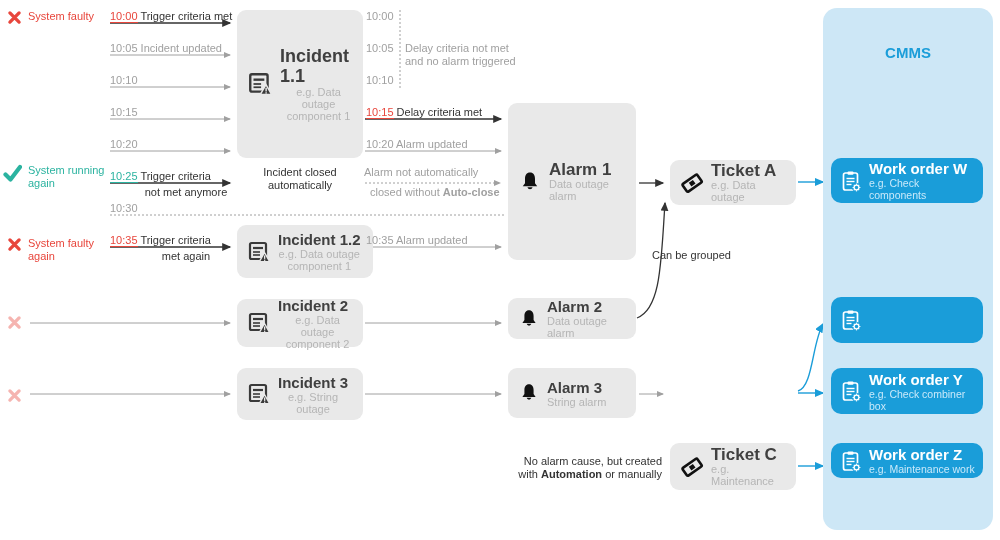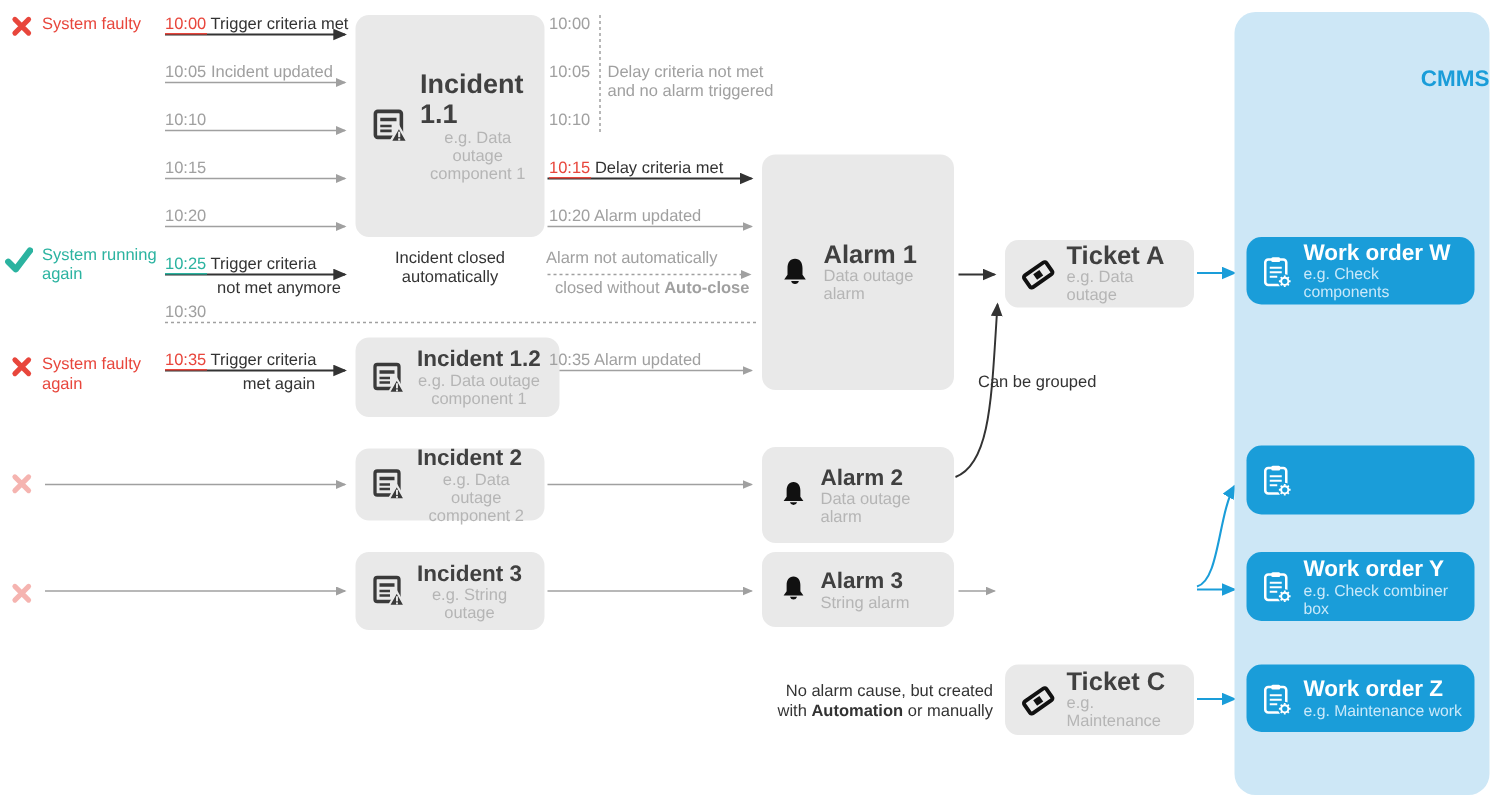--- a/index.html
+++ b/index.html
@@ -17,21 +17,21 @@
   .t-teal{color:var(--teal);border-bottom:1.6px solid var(--teal);padding-bottom:0px;}
   .ctr{text-align:center;}
   .box{position:absolute;background:var(--box);border-radius:9px;display:flex;align-items:center;z-index:2;gap:7px;padding:0 6px 0 10px;box-sizing:border-box;}
   .bt{font-weight:bold;color:var(--title);font-size:15px;line-height:17px;}
   .bt-big{font-size:18px;line-height:20px;}
   .bs{color:var(--sub);font-size:11px;line-height:12px;}
   .panel{position:absolute;background:var(--panel);border-radius:14px;z-index:1;}
   .wo{position:absolute;background:var(--blue);border-radius:10px;display:flex;align-items:center;gap:6px;padding:0 4px 0 8px;box-sizing:border-box;z-index:2;}
   .wt{font-weight:bold;color:#fff;font-size:15px;line-height:17px;}
   .ws{color:var(--wo_sub);font-size:10.5px;line-height:12px;}
-  .cmms-title{position:absolute;left:823px;top:44px;width:170px;text-align:right;font-weight:bold;font-size:15px;color:var(--blue);z-index:2;}
+  .cmms-title{position:absolute;left:823px;top:44px;width:170px;text-align:center;font-weight:bold;font-size:15px;color:var(--blue);z-index:2;}
   .mark{position:absolute;z-index:3;}
   .status{position:absolute;font-size:11px;line-height:13px;z-index:3;}
   .st-red{color:var(--red);}
   .st-teal{color:var(--teal);}
   .faded{opacity:0.4;}
   .bold{font-weight:bold;}
   .subwrap{text-align:center;}
   .icon-col{flex:0 0 auto;display:flex;align-items:center;}
 </style>
 </head>
@@ -241,21 +241,21 @@
           <path d="M12 2.5 C8.6 2.5 7 5.2 7 8.8 L7 13.2 L4.8 16.3 L19.2 16.3 L17 13.2 L17 8.8 C17 5.2 15.4 2.5 12 2.5 Z" fill="#111"></path>
           <path d="M9.4 17.3 a2.7 2.7 0 0 0 5.2 0 Z" fill="#111"></path>
         </svg>
     </span>
     <span>
       <div class="bt" style="font-size:17px;">Alarm 1</div>
       <div class="bs">Data outage alarm</div>
     </span>
   </div>
 
-  <div class="box" style="left:508px;top:298px;width:128px;height:64px;">
+  <div class="box" style="left:508px;top:298px;width:128px;height:41px;">
     <span class="icon-col">
       <svg width="22" height="22" viewBox="0 0 24 24">
           <path d="M12 2.5 C8.6 2.5 7 5.2 7 8.8 L7 13.2 L4.8 16.3 L19.2 16.3 L17 13.2 L17 8.8 C17 5.2 15.4 2.5 12 2.5 Z" fill="#111"></path>
           <path d="M9.4 17.3 a2.7 2.7 0 0 0 5.2 0 Z" fill="#111"></path>
         </svg>
     </span>
     <span>
       <div class="bt">Alarm 2</div>
       <div class="bs">Data outage alarm</div>
     </span>
@@ -387,21 +387,21 @@
             <line x1="15.7" y1="20.3" x2="14.8" y2="21.2"></line>
           </g>
         </svg>
     </span>
     <span>
       <div class="wt">Work order Y</div>
       <div class="ws">e.g. Check combiner box</div>
     </span>
   </div>
 
-  <div class="wo" style="left:831px;top:443px;width:152px;height:45px;">
+  <div class="wo" style="left:831px;top:443px;width:152px;height:35px;">
     <span class="icon-col">
       <svg width="24" height="24" viewBox="0 0 24 24">
           <rect x="4.5" y="4" width="14" height="17" rx="2" fill="none" stroke="#fff" stroke-width="1.7"></rect>
           <rect x="8.5" y="2.5" width="6" height="3.2" rx="1" fill="#fff"></rect>
           <line x1="7.5" y1="9.5" x2="15.5" y2="9.5" stroke="#fff" stroke-width="1.4"></line>
           <line x1="7.5" y1="12.5" x2="15.5" y2="12.5" stroke="#fff" stroke-width="1.4"></line>
           <line x1="7.5" y1="15.5" x2="12.5" y2="15.5" stroke="#fff" stroke-width="1.4"></line>
           <circle cx="17.5" cy="18.5" r="4.6" fill="#1A9DD9"></circle>
           <circle cx="17.5" cy="18.5" r="2.4" fill="none" stroke="#fff" stroke-width="1.3"></circle>
           <g stroke="#fff" stroke-width="1.2">

